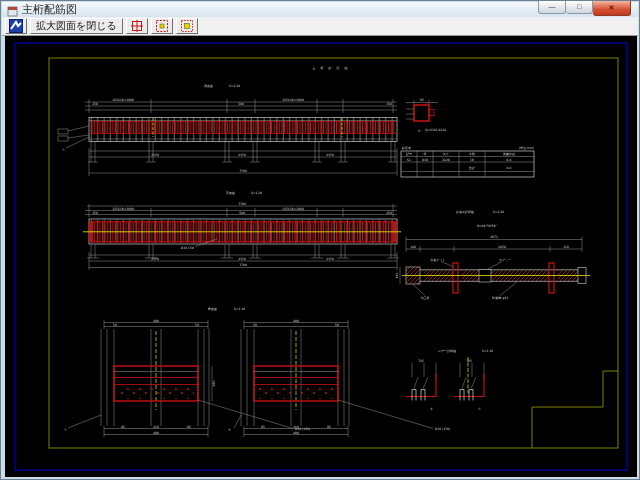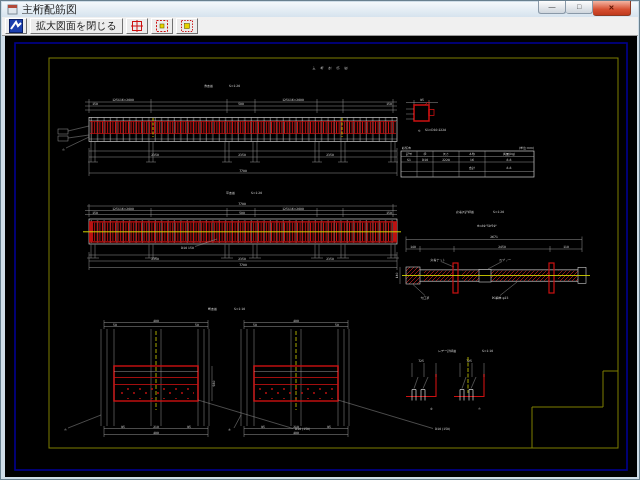--- a/index.html
+++ b/index.html
@@ -5,21 +5,21 @@
   html,body{margin:0;padding:0;background:#555;}
   .window{
     position:relative;width:640px;height:480px;box-sizing:border-box;
     border:1px solid #68808f;background:#cfdde8;
     font-family:"DejaVu Sans","Liberation Sans",sans-serif;
     overflow:hidden;
   }
   .titlebar{
     position:absolute;left:1px;top:1px;right:1px;height:15px;
     background:linear-gradient(#f4f8fb,#d6e3ee);
-    display:flex;align-items:center;gap:4px;padding-left:5px;box-sizing:border-box;
+    display:flex;align-items:flex-end;gap:4px;padding-left:5px;box-sizing:border-box;
   }
   .titlebar .title{font-size:11px;color:#1c1c1c;line-height:15px;}
   .appicon{width:11px;height:11px;display:inline-block;}
   .caption{position:absolute;top:0;right:8px;display:flex;z-index:5;}
   .caption button{
     height:13px;border:1px solid #8a99a8;border-top:none;
     background:linear-gradient(#fdfdfd,#cfd6dd);
     font-size:7px;line-height:10px;color:#333;padding:0;
     border-radius:0 0 3px 3px;cursor:default;
   }

